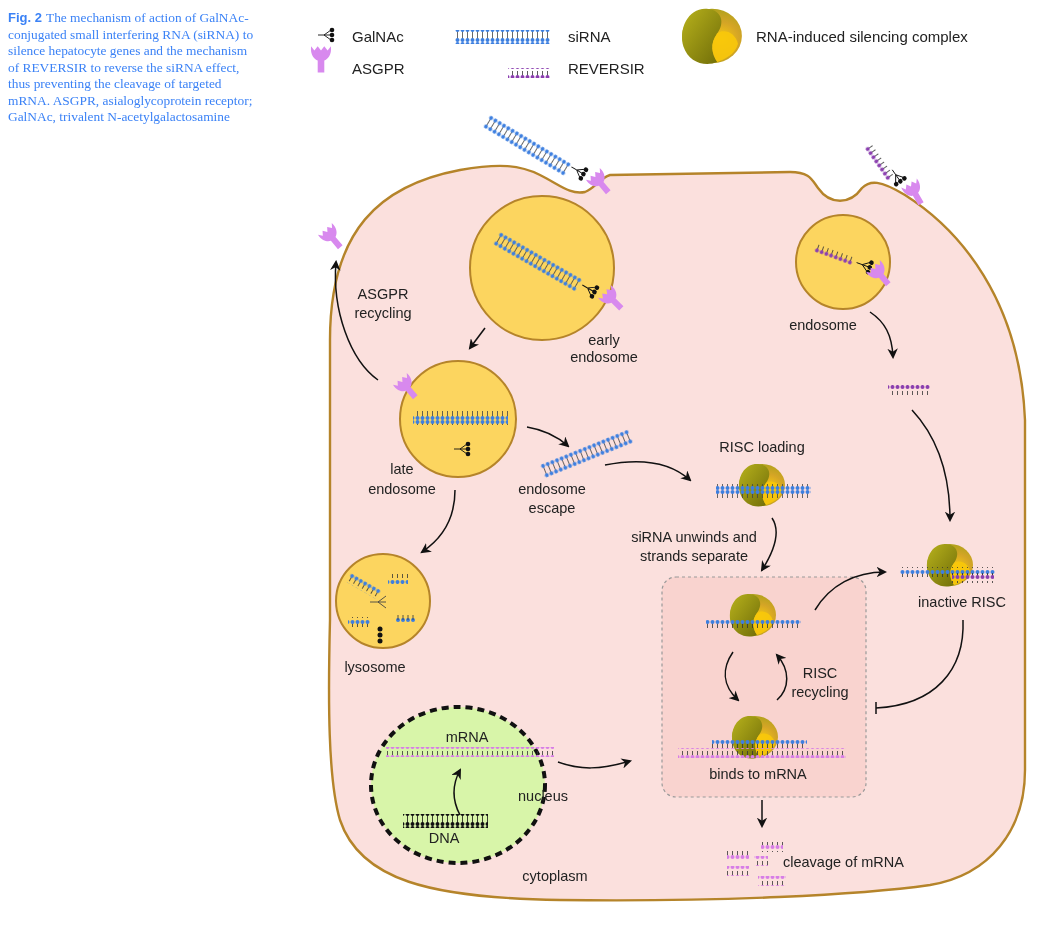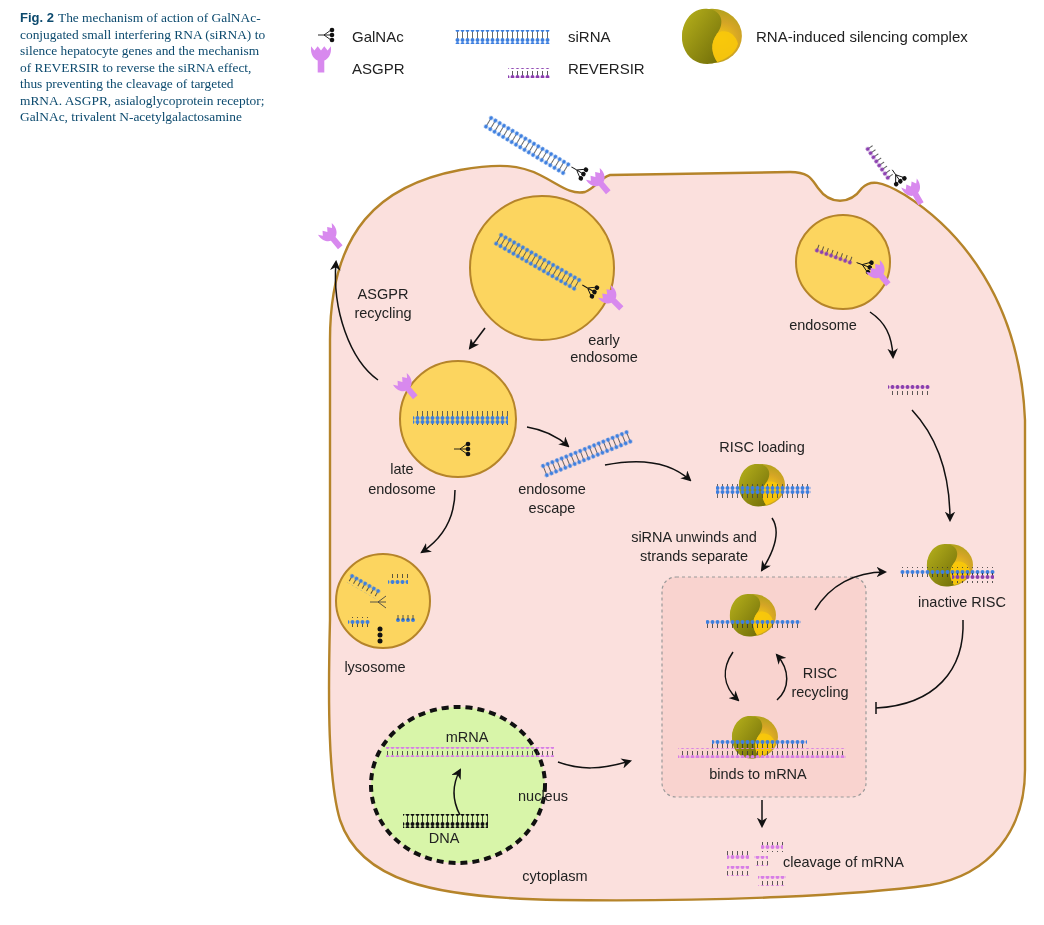--- a/index.html
+++ b/index.html
@@ -1,17 +1,17 @@
 <!DOCTYPE html>
 <html><head>
 <meta charset="utf-8">
 <style>
   html,body{margin:0;padding:0;background:#ffffff;}
   body{width:1044px;height:925px;position:relative;overflow:hidden;font-family:"Liberation Sans",sans-serif;}
-  .caption{position:absolute;left:20px;top:10px;width:250px;font-family:"Liberation Serif",serif;font-size:13.4px;line-height:16.5px;color:#0c4a6e;}
+  .caption{position:absolute;left:8px;top:10px;width:250px;font-family:"Liberation Serif",serif;font-size:13.4px;line-height:16.5px;color:#3b82f6;}
   .caption b{font-family:"Liberation Sans",sans-serif;font-weight:bold;font-size:13px;margin-right:4px;}
   svg{position:absolute;left:0;top:0;}
   svg text{font-family:"Liberation Sans",sans-serif;fill:#222;}
 </style>
 </head>
 <body>
 
 <div class="caption"><b>Fig. 2</b><span>The mechanism of action of GalNAc-conjugated small interfering RNA (siRNA) to silence hepatocyte genes and the mechanism of REVERSIR to reverse the siRNA effect, thus preventing the cleavage of targeted mRNA. ASGPR, asialoglycoprotein receptor; GalNAc, trivalent N-acetylgalactosamine</span></div>
 
 <svg width="1044" height="925" viewBox="0 0 1044 925">

